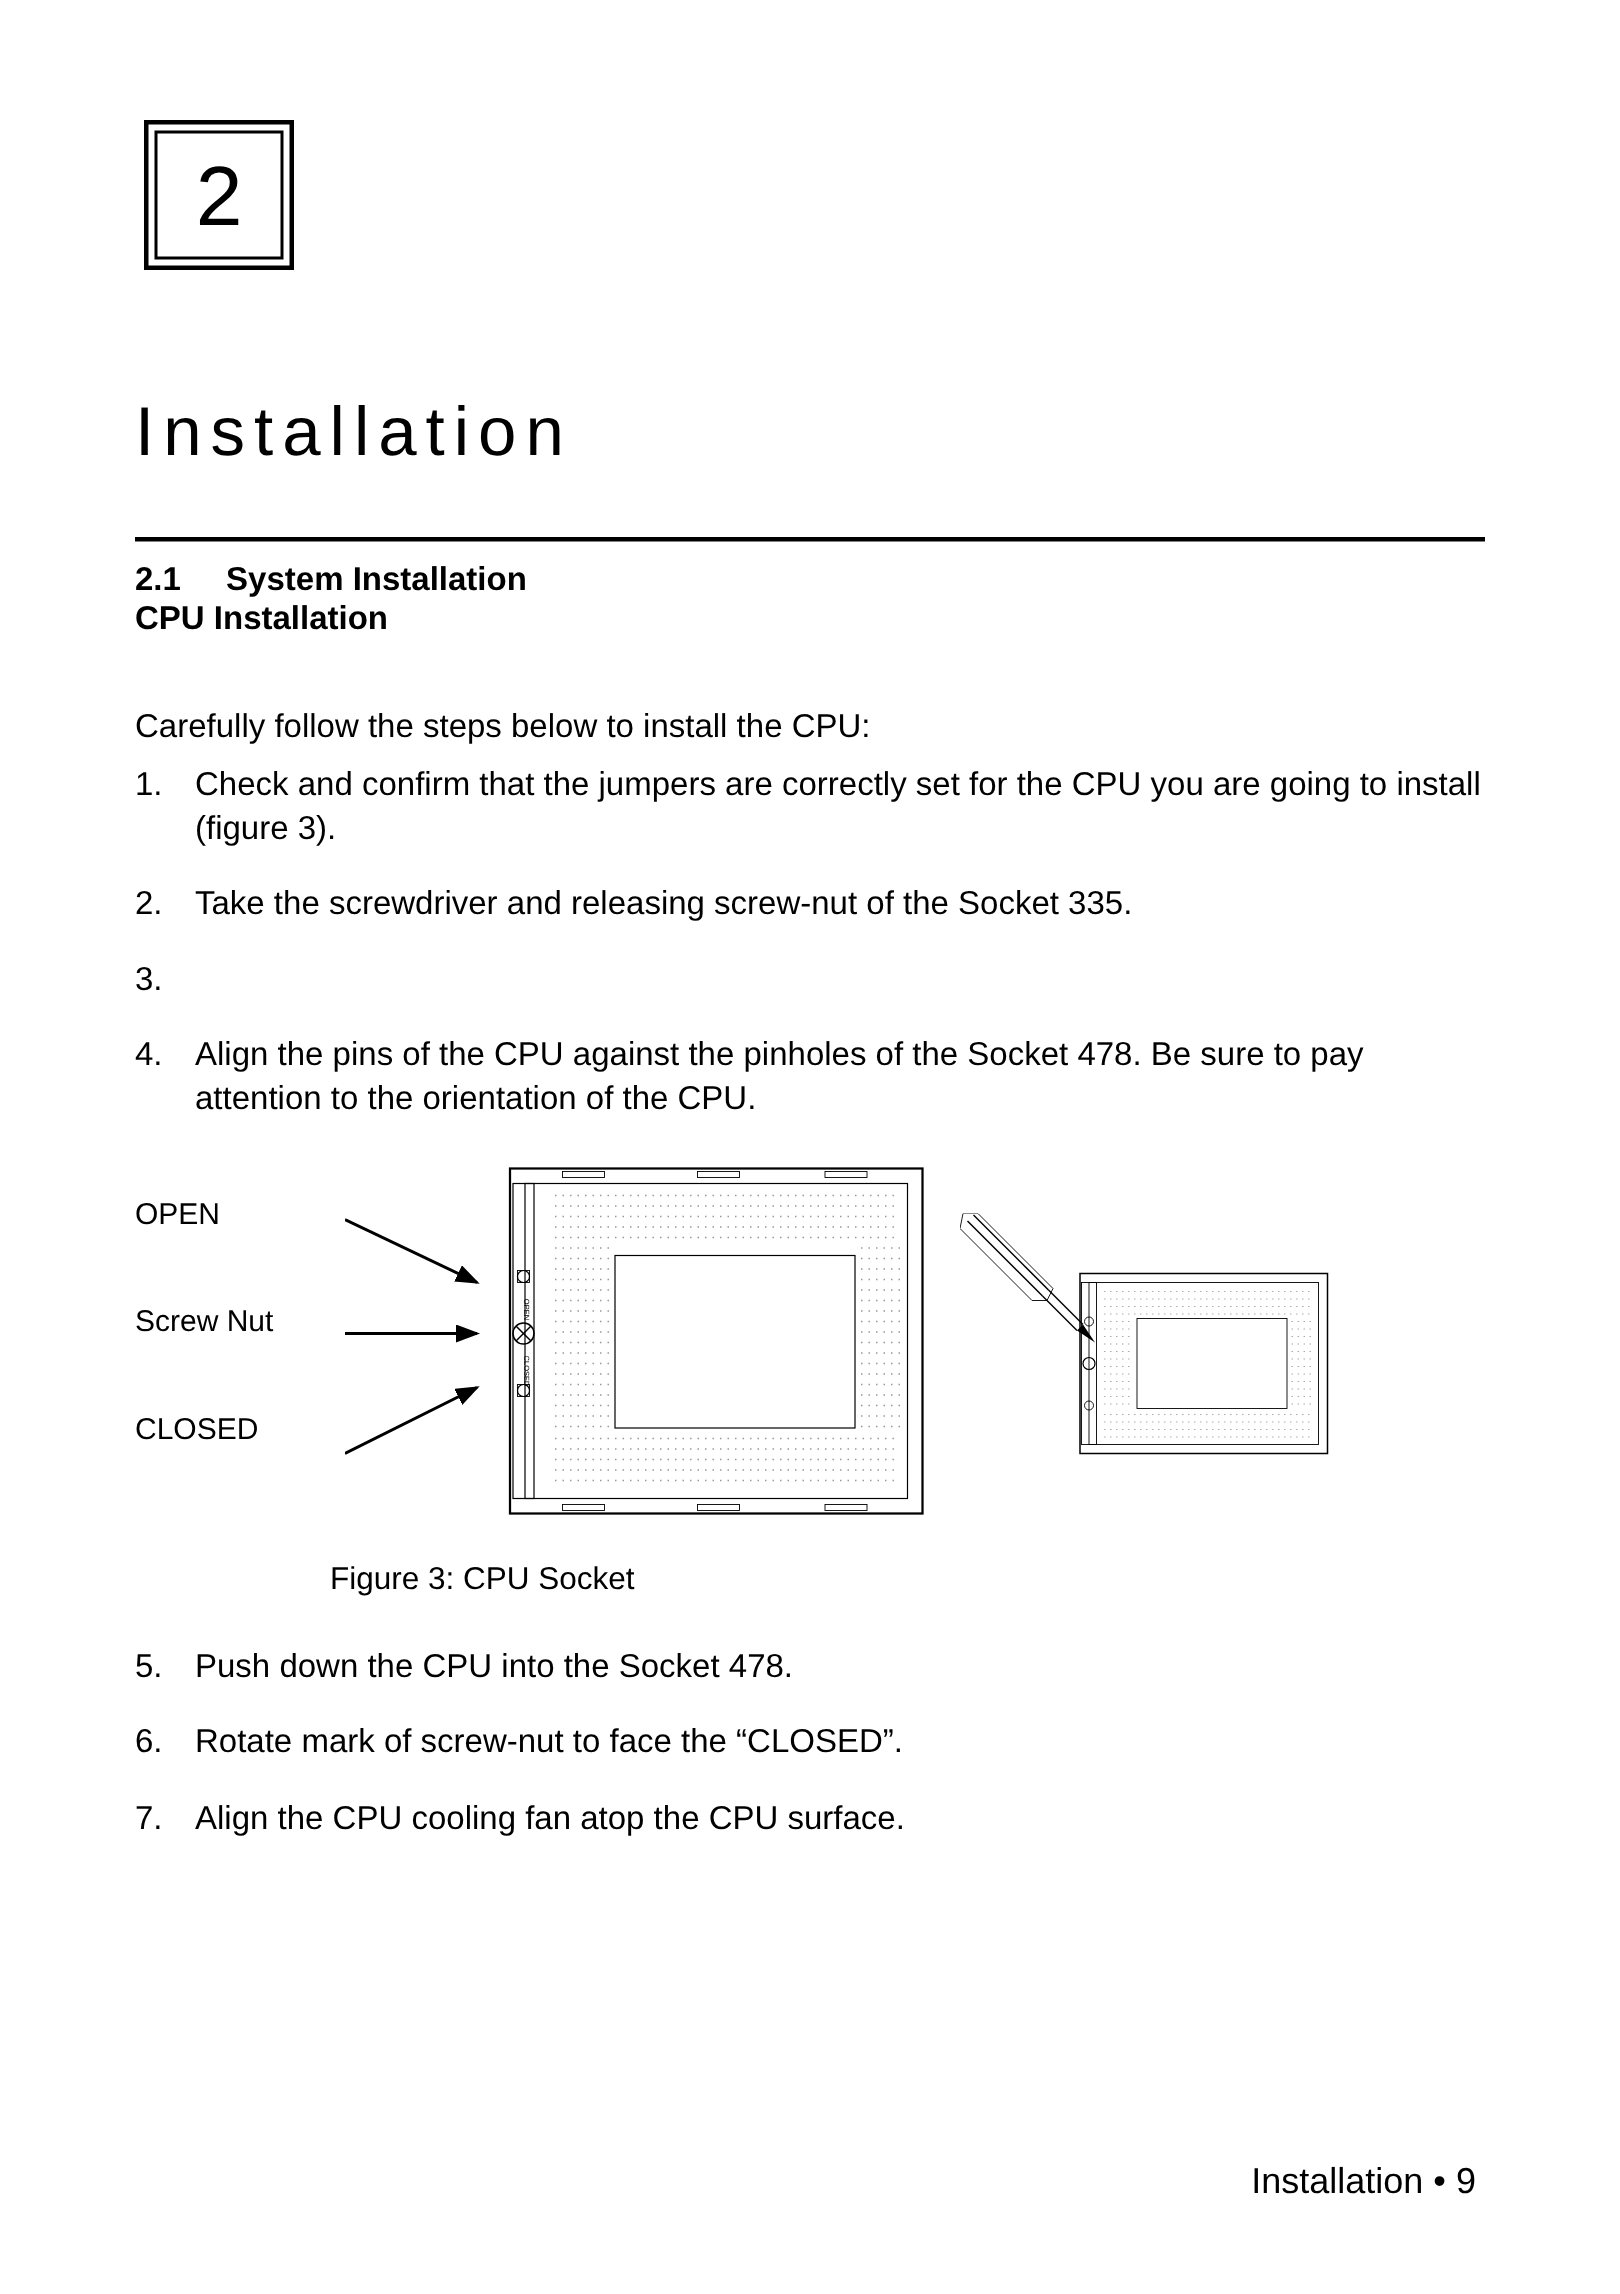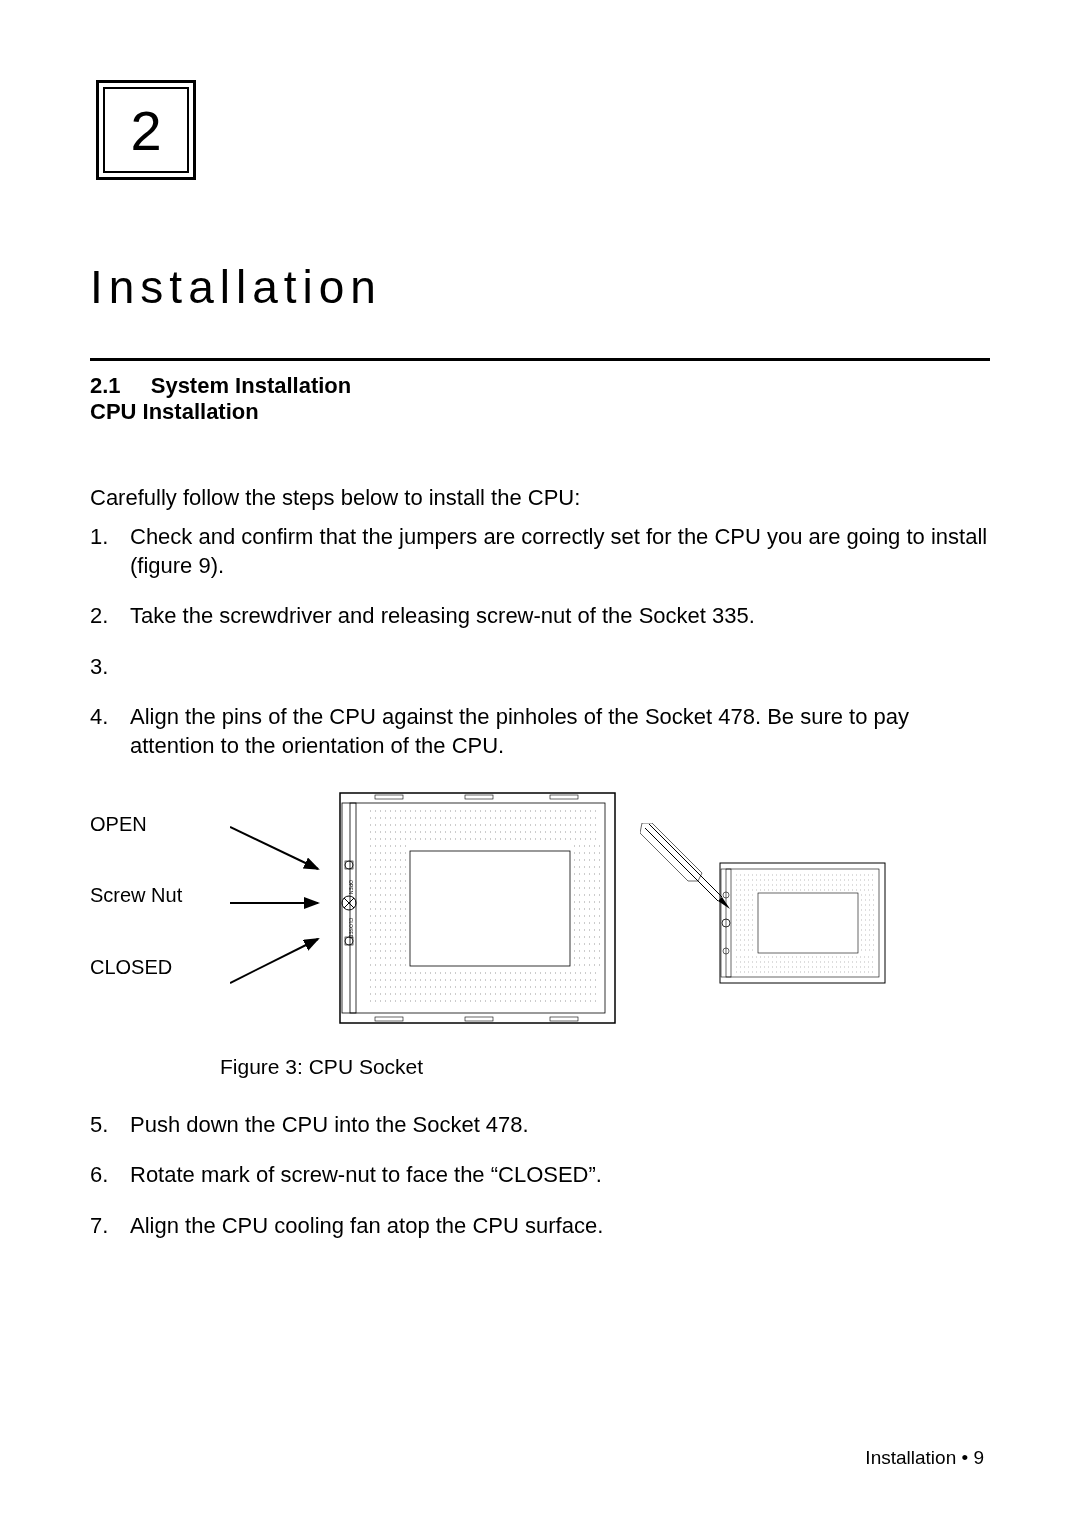--- a/index.html
+++ b/index.html
@@ -48,21 +48,21 @@
       margin-bottom: 12px;
     }
     .section-head {
       font-size: 22px;
       font-weight: bold;
     }
     .section-num { margin-right: 24px; }
     .subhead {
       font-size: 22px;
       font-weight: bold;
-      margin-bottom: 60px;
+      margin-bottom: 46px;
     }
     .intro {
       font-size: 22px;
       margin-bottom: 12px;
     }
     ol.steps {
       list-style: none;
       counter-reset: step;
       font-size: 22px;
     }
@@ -103,21 +103,21 @@
       text-align: left;
       font-size: 21px;
       margin-top: -6px;
       margin-bottom: 32px;
       margin-left: 130px;
     }
     .footer {
       position: absolute;
       bottom: 60px;
       right: 96px;
-      font-size: 19px;
+      font-size: 24px;
     }
   </style>
 </head>
 <body>
 
 <div class="page">
 
   <div class="chapter-box-outer">
     <div class="chapter-box-inner">
       <span class="chapter-num">2</span>
@@ -133,21 +133,21 @@
     <span>System Installation</span>
   </div>
 
   <div class="subhead">CPU Installation</div>
 
   <p class="intro">Carefully follow the steps below to install the CPU:</p>
 
   <ol class="steps" id="steps-a">
       <li>
         <span class="num">1.</span>
-        <span>Check and confirm that the jumpers are correctly set for the CPU you are going to install (figure 9).</span>
+        <span>Check and confirm that the jumpers are correctly set for the CPU you are going to install (figure 3).</span>
       </li>
       <li>
         <span class="num">2.</span>
         <span>Take the screwdriver and releasing screw-nut of the Socket 335.</span>
       </li>
       <li>
         <span class="num">3.</span>
       </li>
       <li>
         <span class="num">4.</span>

